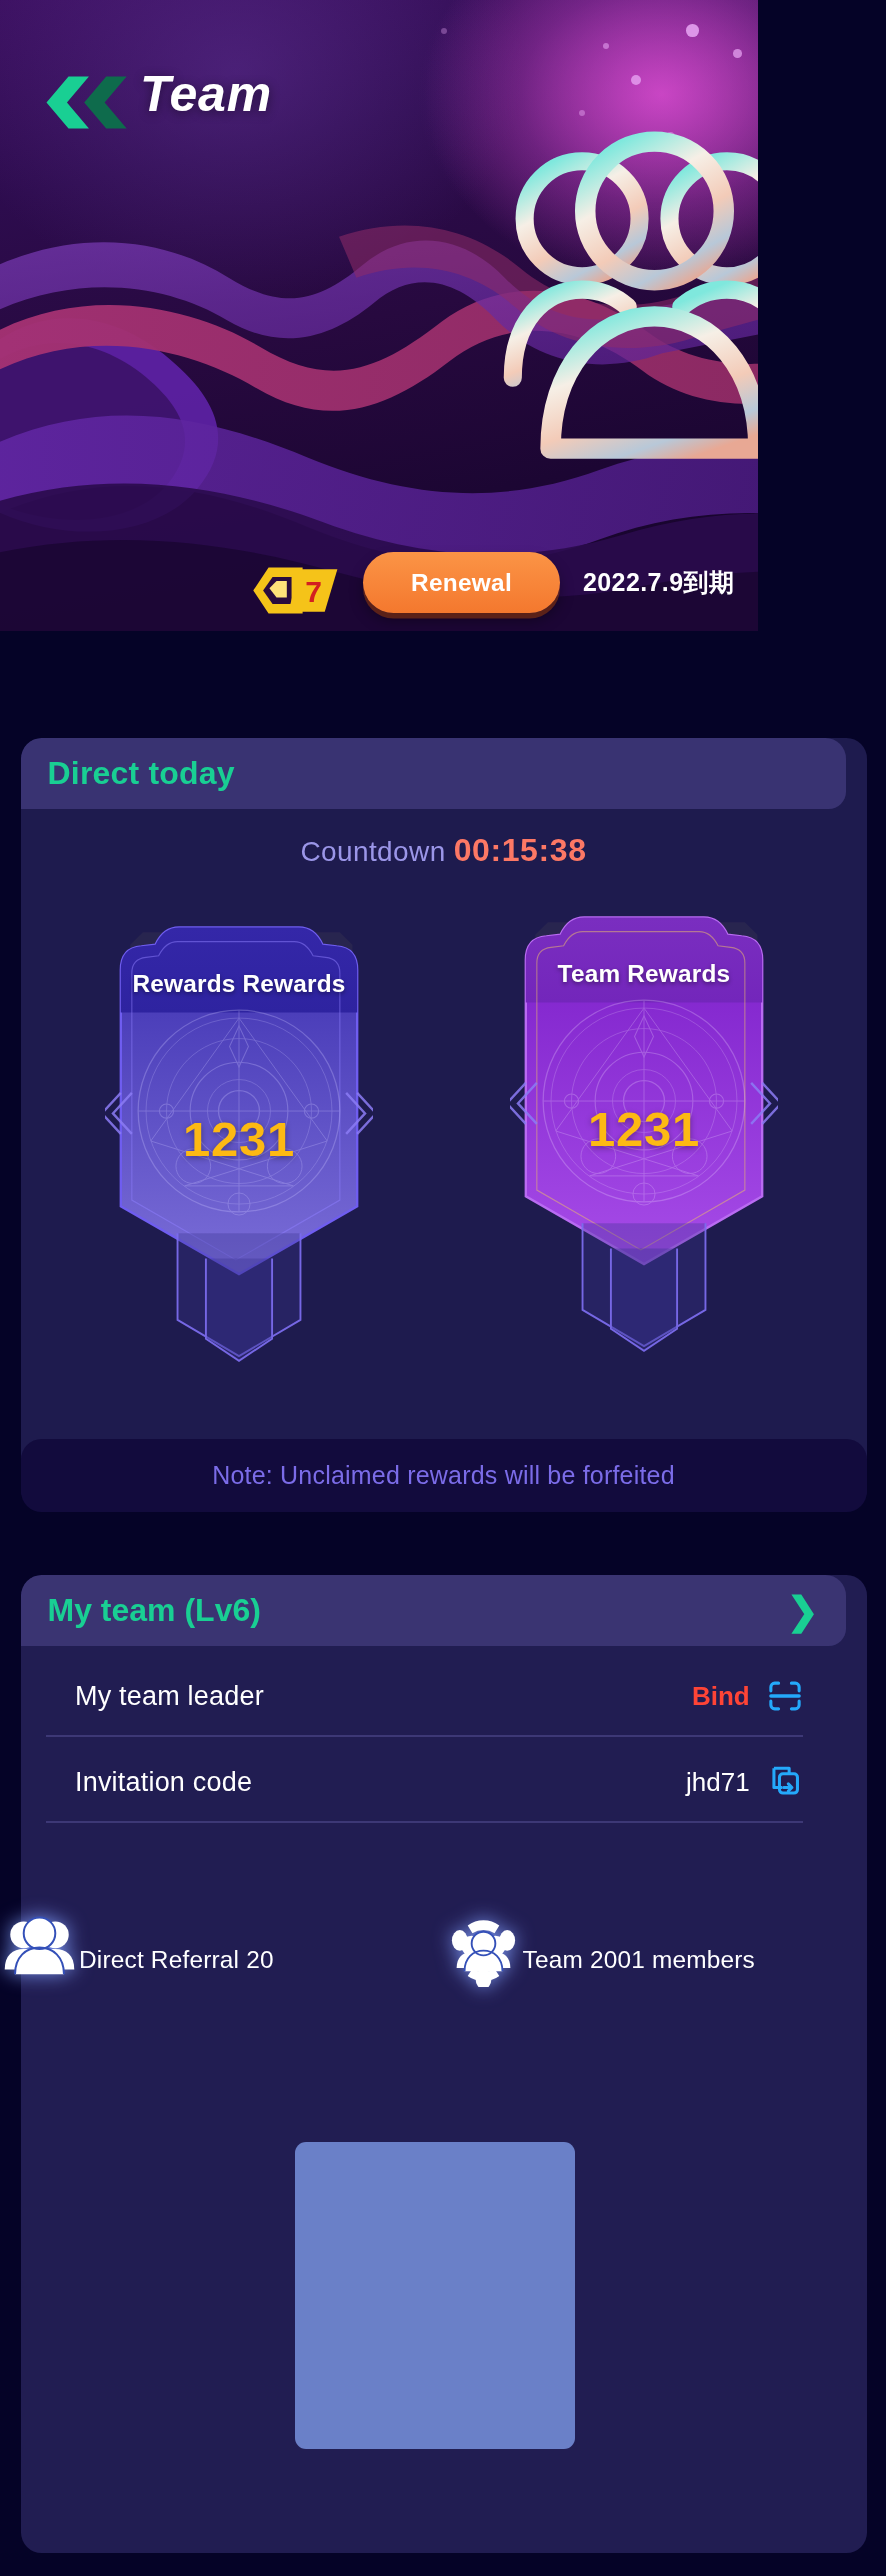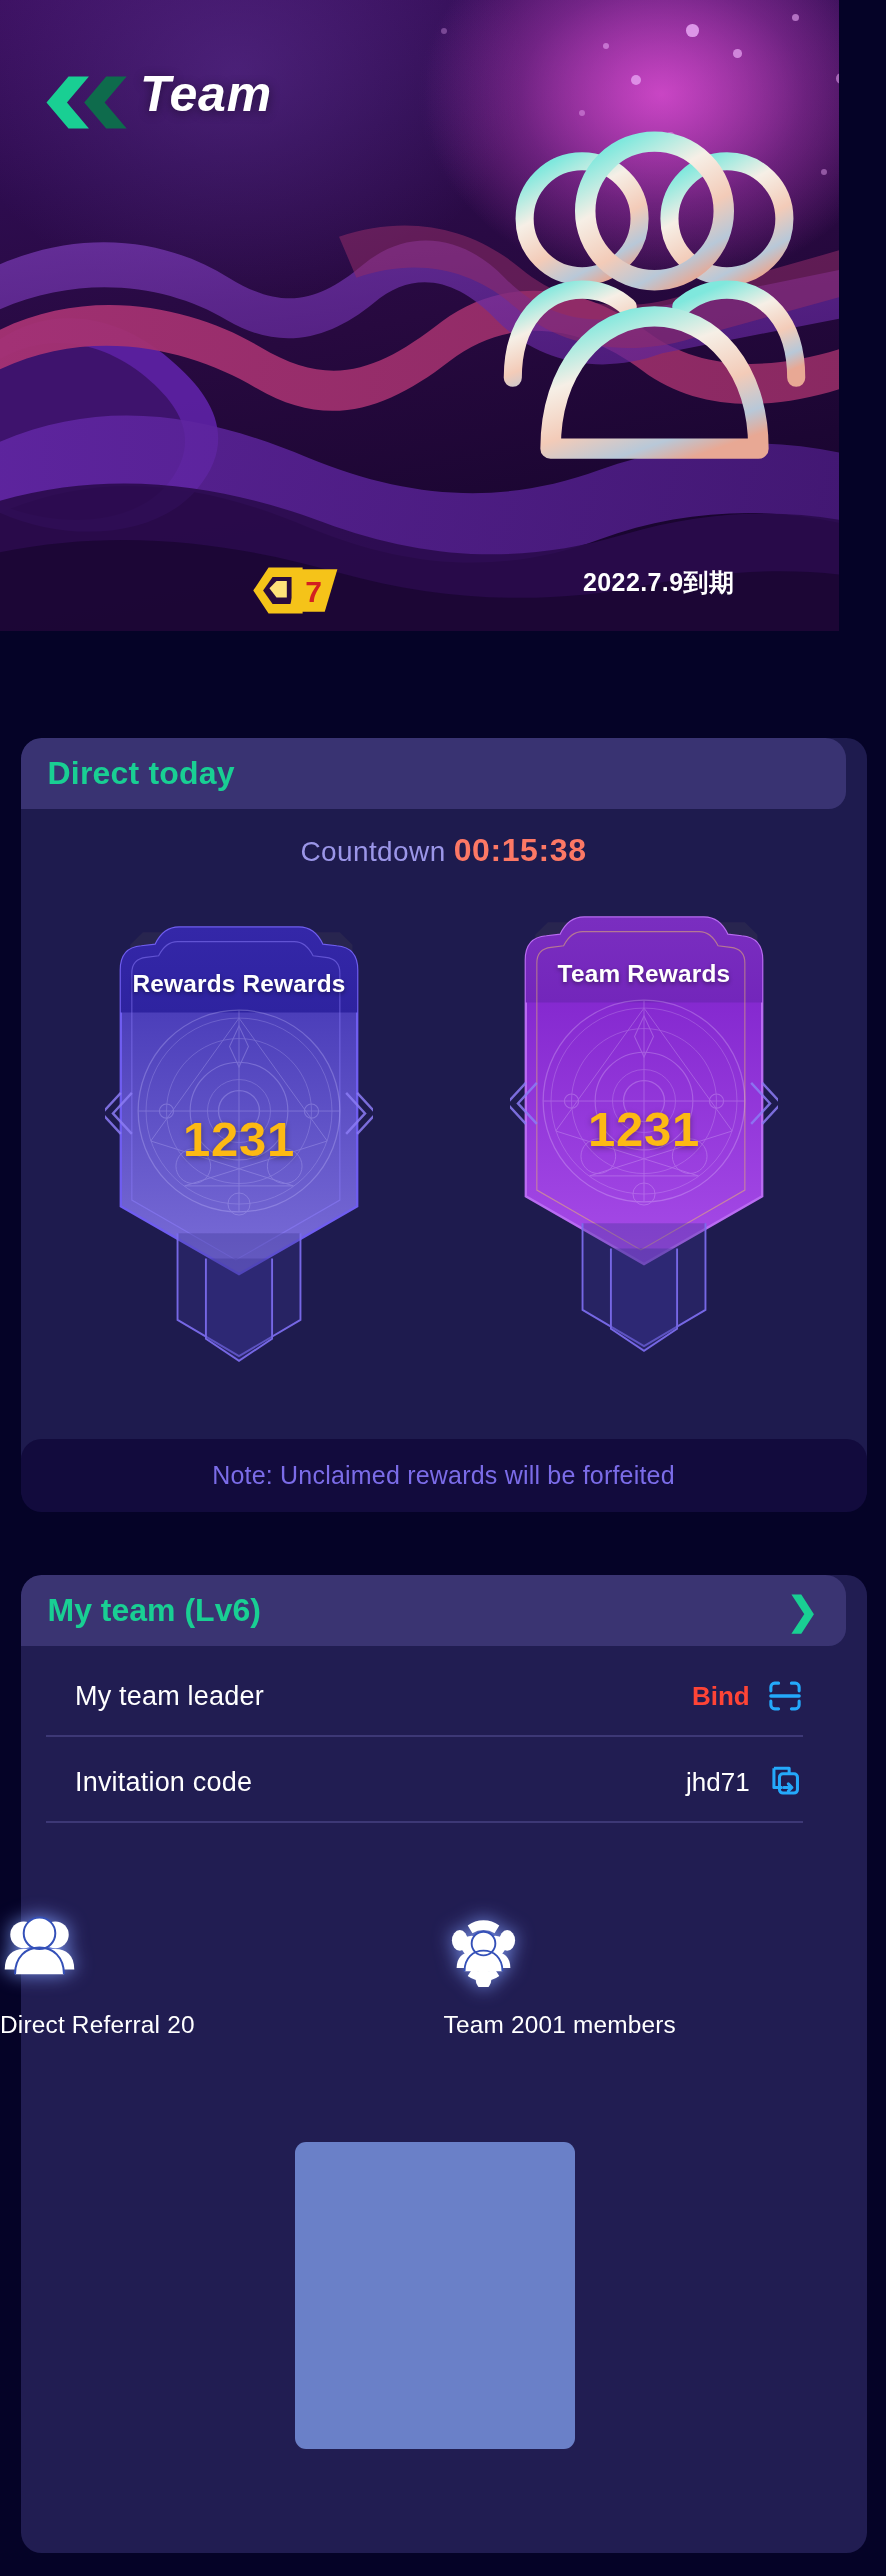--- a/index.html
+++ b/index.html
@@ -6,21 +6,21 @@
   html,body {
     width:887px; height:2576px;
     background:#050327;
     font-family:"Liberation Sans", sans-serif;
     overflow:hidden;
   }
   .page { position:relative; width:887px; height:2576px; background:#050327; }
 
   
   .hero {
-    position:absolute; left:0; top:0; width:839px; height:631px;
+    position:absolute; left:0; top:0; width:758px; height:631px;
     overflow:hidden;
     background:
       radial-gradient(ellipse 339px 260px at 662px 95px, rgba(222,70,220,.62) 0%, rgba(150,40,170,.30) 42%, rgba(60,20,90,0) 72%),
       radial-gradient(ellipse 410px 331px at 236px 71px, rgba(110,60,170,.40) 0%, rgba(60,25,110,0) 70%),
       linear-gradient(168deg,#3b1060 0%,#2d0c4e 25%,#27093f 50%,#1c0633 75%,#140428 100%);
   }
   .hero svg.waves { position:absolute; left:0; top:0; width:887px; height:631px; }
   .spark { position:absolute; border-radius:50%; background:#e9a8f5; }
 
   .backbtn { position:absolute; left:32px; top:75px; width:95px; height:55px; cursor:pointer; }
@@ -124,21 +124,21 @@
     position:absolute; left:46px; width:757px; height:76px;
     display:flex; align-items:center; justify-content:space-between;
   }
   .trow .lab { font-size:27px; color:#fff; letter-spacing:0.2px;margin-left:29px; }
   .trow .rt { display:flex; align-items:center; gap:17.3px; }
   .trow .val { font-size:26px; color:#fff; }
   .trow .val.bind { color:#fe4436; font-weight:bold; }
   .divider { position:absolute; left:46px; width:757px; height:1.6px; background:#3d3876; }
 
   .stats { position:absolute; left:0; top:938px; width:887px; display:flex; }
-  .stat { flex:1; display:flex; flex-direction:column; align-items:flex-start; }
+  .stat { flex:1; display:flex; flex-direction:row; align-items:center; }
   .stat .sicon { width:79px; height:79px; filter:drop-shadow(0 0 9.5px rgba(130,160,255,.85)); }
   .stat .slabel { margin-top:24px; font-size:24.4px; color:#fff; letter-spacing:0.2px; }
 
   .qr-placeholder {
     position:absolute; left:295px; top:2142px; width:280px; height:307px;
     background:#6a80c8; border-radius:11px;
   }
 </style>
 </head>
 <body>
@@ -241,20 +241,21 @@
     <div class="vip-badge">
       <svg viewBox="0 0 110 62" width="87" height="49">
         <polygon points="4,31 22,4 62,4 62,58 22,58" fill="#f5c319" stroke="#f5c319" stroke-width="4"></polygon>
         <polygon points="14,31 26,14 50,14 50,48 26,48" fill="#2a0b3e"></polygon>
         <polygon points="22,28 31,19 44,19 44,40 31,40" fill="#ffe27a"></polygon>
         <polygon points="60,4 108,4 92,58 46,58" fill="#f5c319"></polygon>
         <text x="78" y="46" font-family="Liberation Sans, sans-serif" font-size="38" font-weight="bold" fill="#d32020" text-anchor="middle">7</text>
       </svg>
     </div>
 
+    <button class="renewal-btn">Renewal</button>
     <div class="expiry">2022.7.9到期</div>
 
   </div>
 
   <div class="rewards-card">
     <div class="rewards-head">
       <span class="ttl">Direct today</span>
     </div>
   </div>
 

